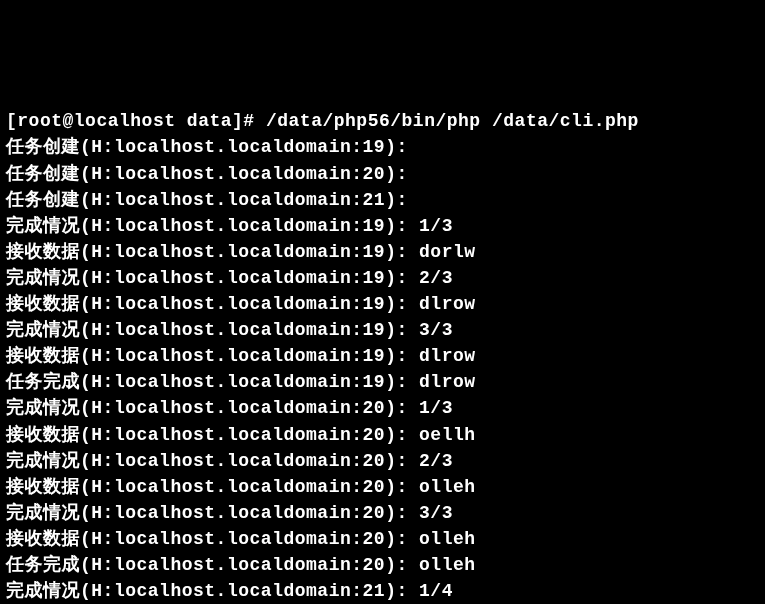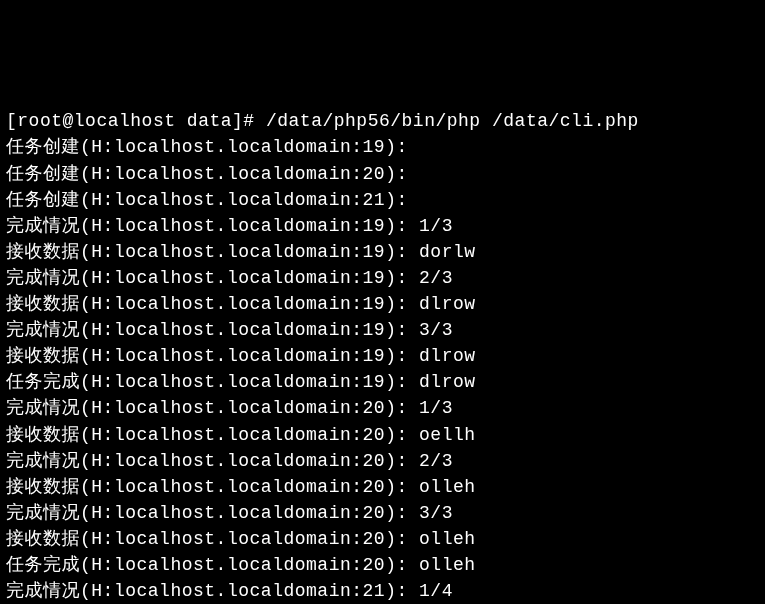--- a/index.html
+++ b/index.html
@@ -16,20 +16,21 @@
       padding: 4px 6px;
       width: 765px;
       white-space: pre;
       letter-spacing: 0.5px;
     }
     .terminal {
       display: block;
     }
     .line {
       display: block;
+      font-weight: bold;
     }
   </style>
 </head>
 <body>
 
 
 
 <div class="terminal"><span class="line">[root@localhost data]# /data/php56/bin/php /data/cli.php</span><span id="lines-container"><span class="line">任务创建(H:localhost.localdomain:19):</span><span class="line">任务创建(H:localhost.localdomain:20):</span><span class="line">任务创建(H:localhost.localdomain:21):</span><span class="line">完成情况(H:localhost.localdomain:19): 1/3</span><span class="line">接收数据(H:localhost.localdomain:19): dorlw</span><span class="line">完成情况(H:localhost.localdomain:19): 2/3</span><span class="line">接收数据(H:localhost.localdomain:19): dlrow</span><span class="line">完成情况(H:localhost.localdomain:19): 3/3</span><span class="line">接收数据(H:localhost.localdomain:19): dlrow</span><span class="line">任务完成(H:localhost.localdomain:19): dlrow</span><span class="line">完成情况(H:localhost.localdomain:20): 1/3</span><span class="line">接收数据(H:localhost.localdomain:20): oellh</span><span class="line">完成情况(H:localhost.localdomain:20): 2/3</span><span class="line">接收数据(H:localhost.localdomain:20): olleh</span><span class="line">完成情况(H:localhost.localdomain:20): 3/3</span><span class="line">接收数据(H:localhost.localdomain:20): olleh</span><span class="line">任务完成(H:localhost.localdomain:20): olleh</span><span class="line">完成情况(H:localhost.localdomain:21): 1/4</span></span></div>
 
 

